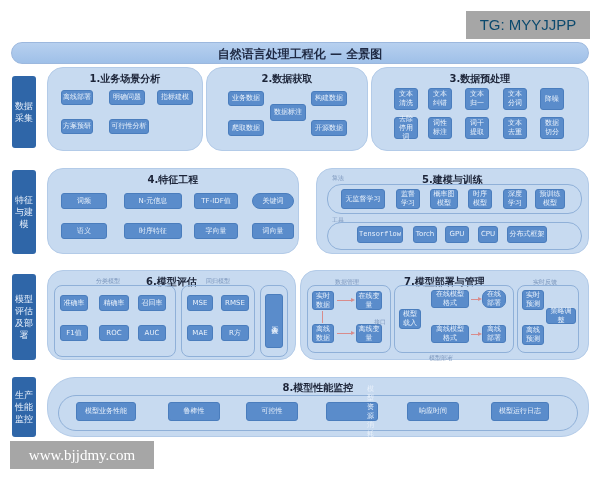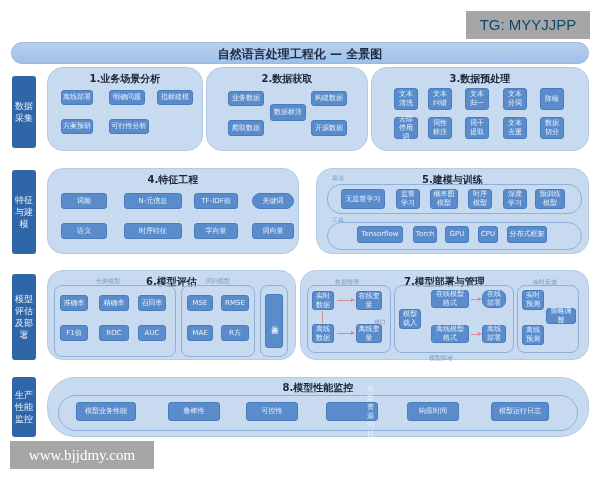--- a/index.html
+++ b/index.html
@@ -137,21 +137,21 @@
   <div class="group-label" style="left:15px;top:5px;">算法</div>
   <div class="pill-track" style="left:10px;top:15px;width:255px;height:30px;"></div>
   <div class="box" style="left:24px;top:20px;width:44px;height:20px;">无监督学习</div>
   <div class="box" style="left:79px;top:20px;width:24px;height:20px;">监督学习</div>
   <div class="box" style="left:113px;top:20px;width:28px;height:20px;">概率图模型</div>
   <div class="box" style="left:151px;top:20px;width:24px;height:20px;">时序模型</div>
   <div class="box" style="left:186px;top:20px;width:24px;height:20px;">深度学习</div>
   <div class="box" style="left:218px;top:20px;width:30px;height:20px;">预训练模型</div>
   <div class="group-label" style="left:15px;top:47px;">工具</div>
   <div class="pill-track" style="left:10px;top:53px;width:255px;height:28px;"></div>
-  <div class="box" style="left:40px;top:57px;width:46px;height:17px;">Tensorflow</div>
+  <div class="box" style="left:40px;top:57px;width:46px;height:17px;font-family:Liberation Mono, monospace;">Tensorflow</div>
   <div class="box" style="left:96px;top:57px;width:24px;height:17px;">Torch</div>
   <div class="box" style="left:128px;top:57px;width:24px;height:17px;">GPU</div>
   <div class="box" style="left:161px;top:57px;width:20px;height:17px;">CPU</div>
   <div class="box" style="left:190px;top:57px;width:40px;height:17px;">分布式框架</div>
 </div>
 
 <div class="panel" style="left:47px;top:270px;width:249px;height:90px;">
   <div class="panel-title">6.模型评估</div>
   <div class="group-label" style="left:48px;top:6px;">分类模型</div>
   <div class="group" style="left:6px;top:14px;width:122px;height:72px;"></div>

